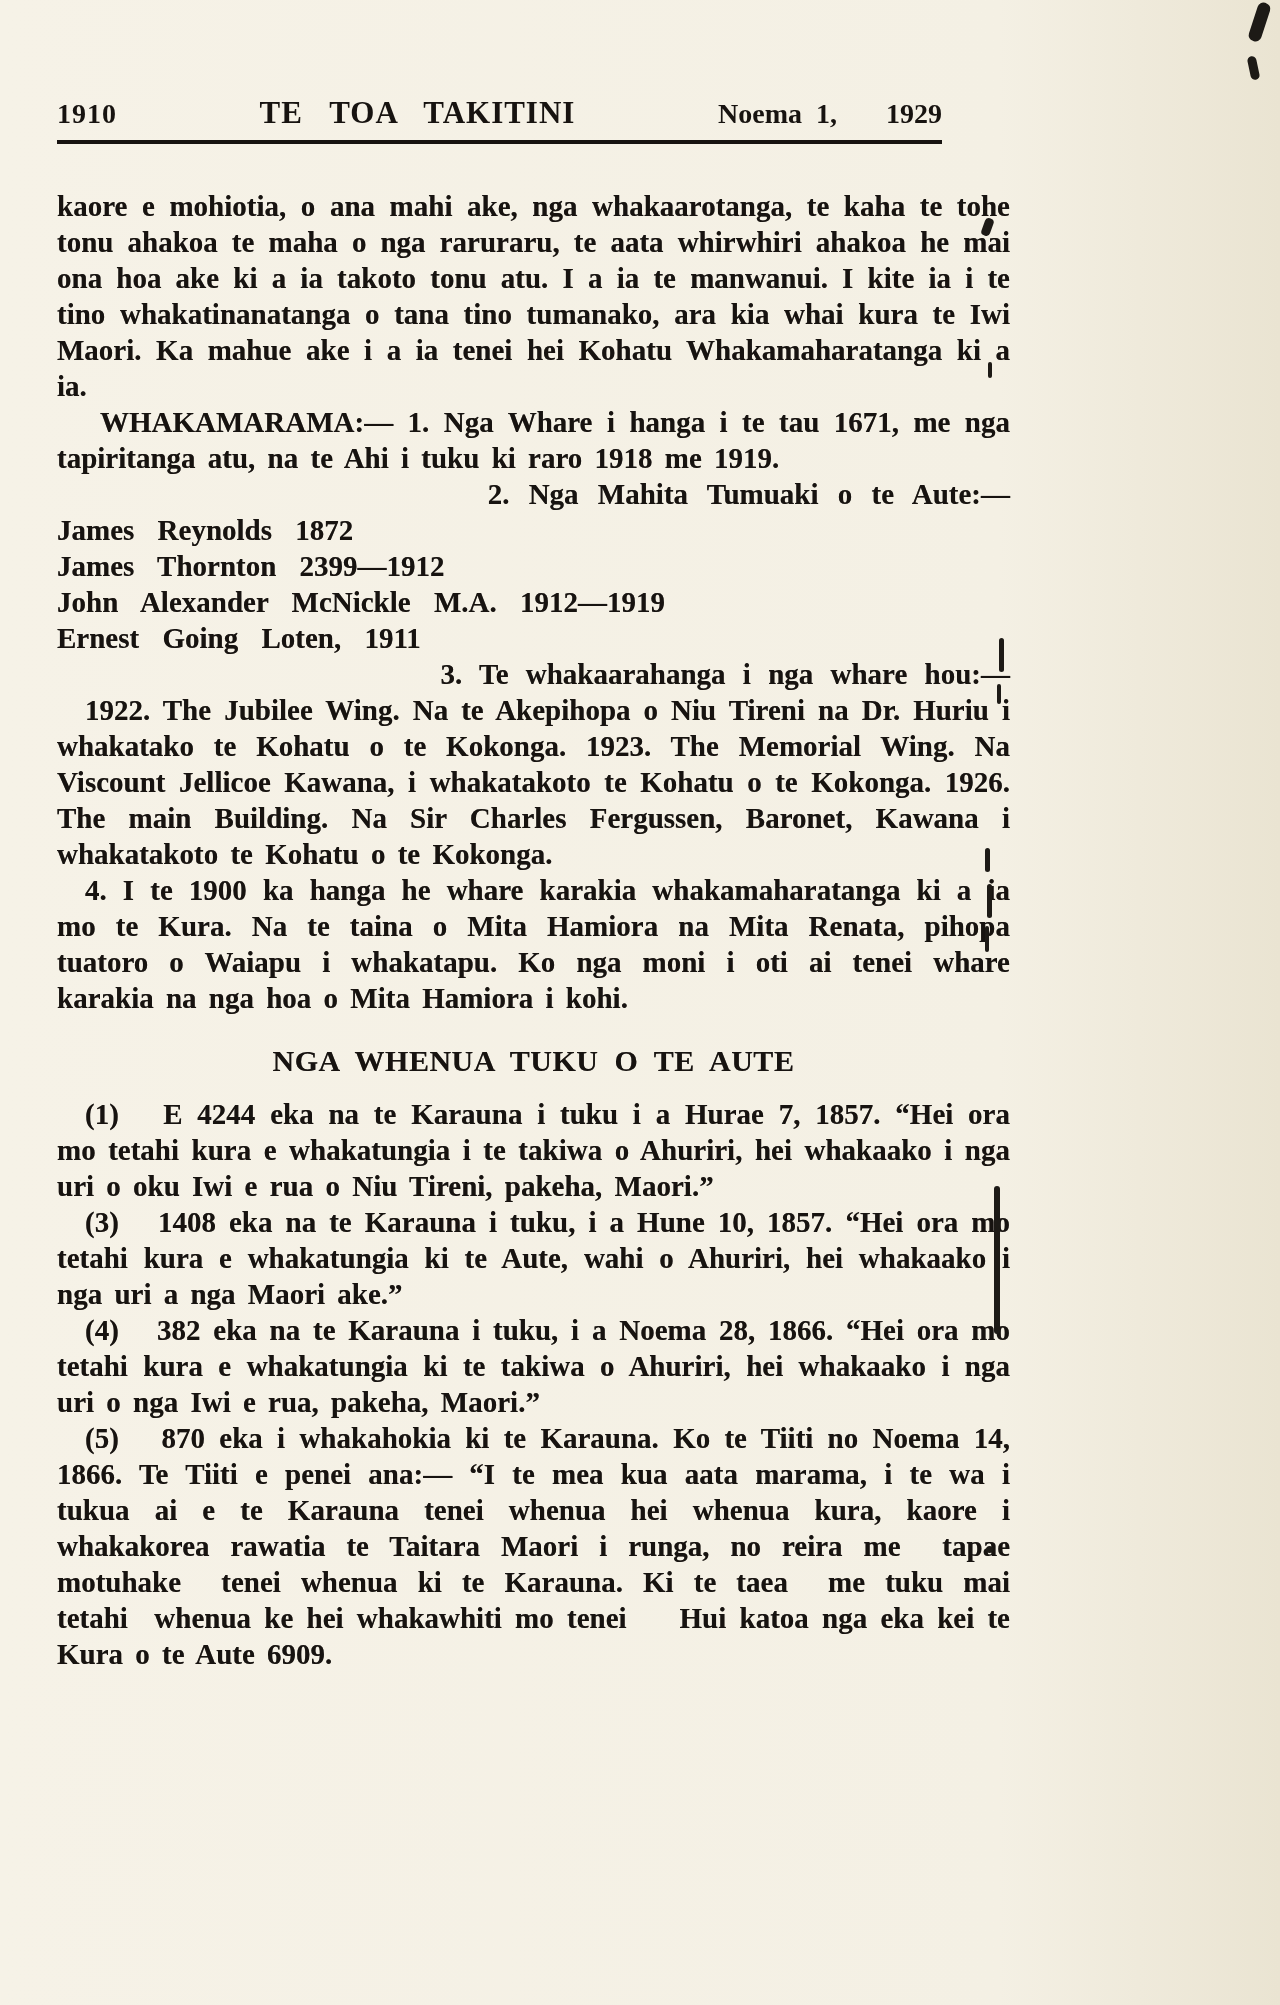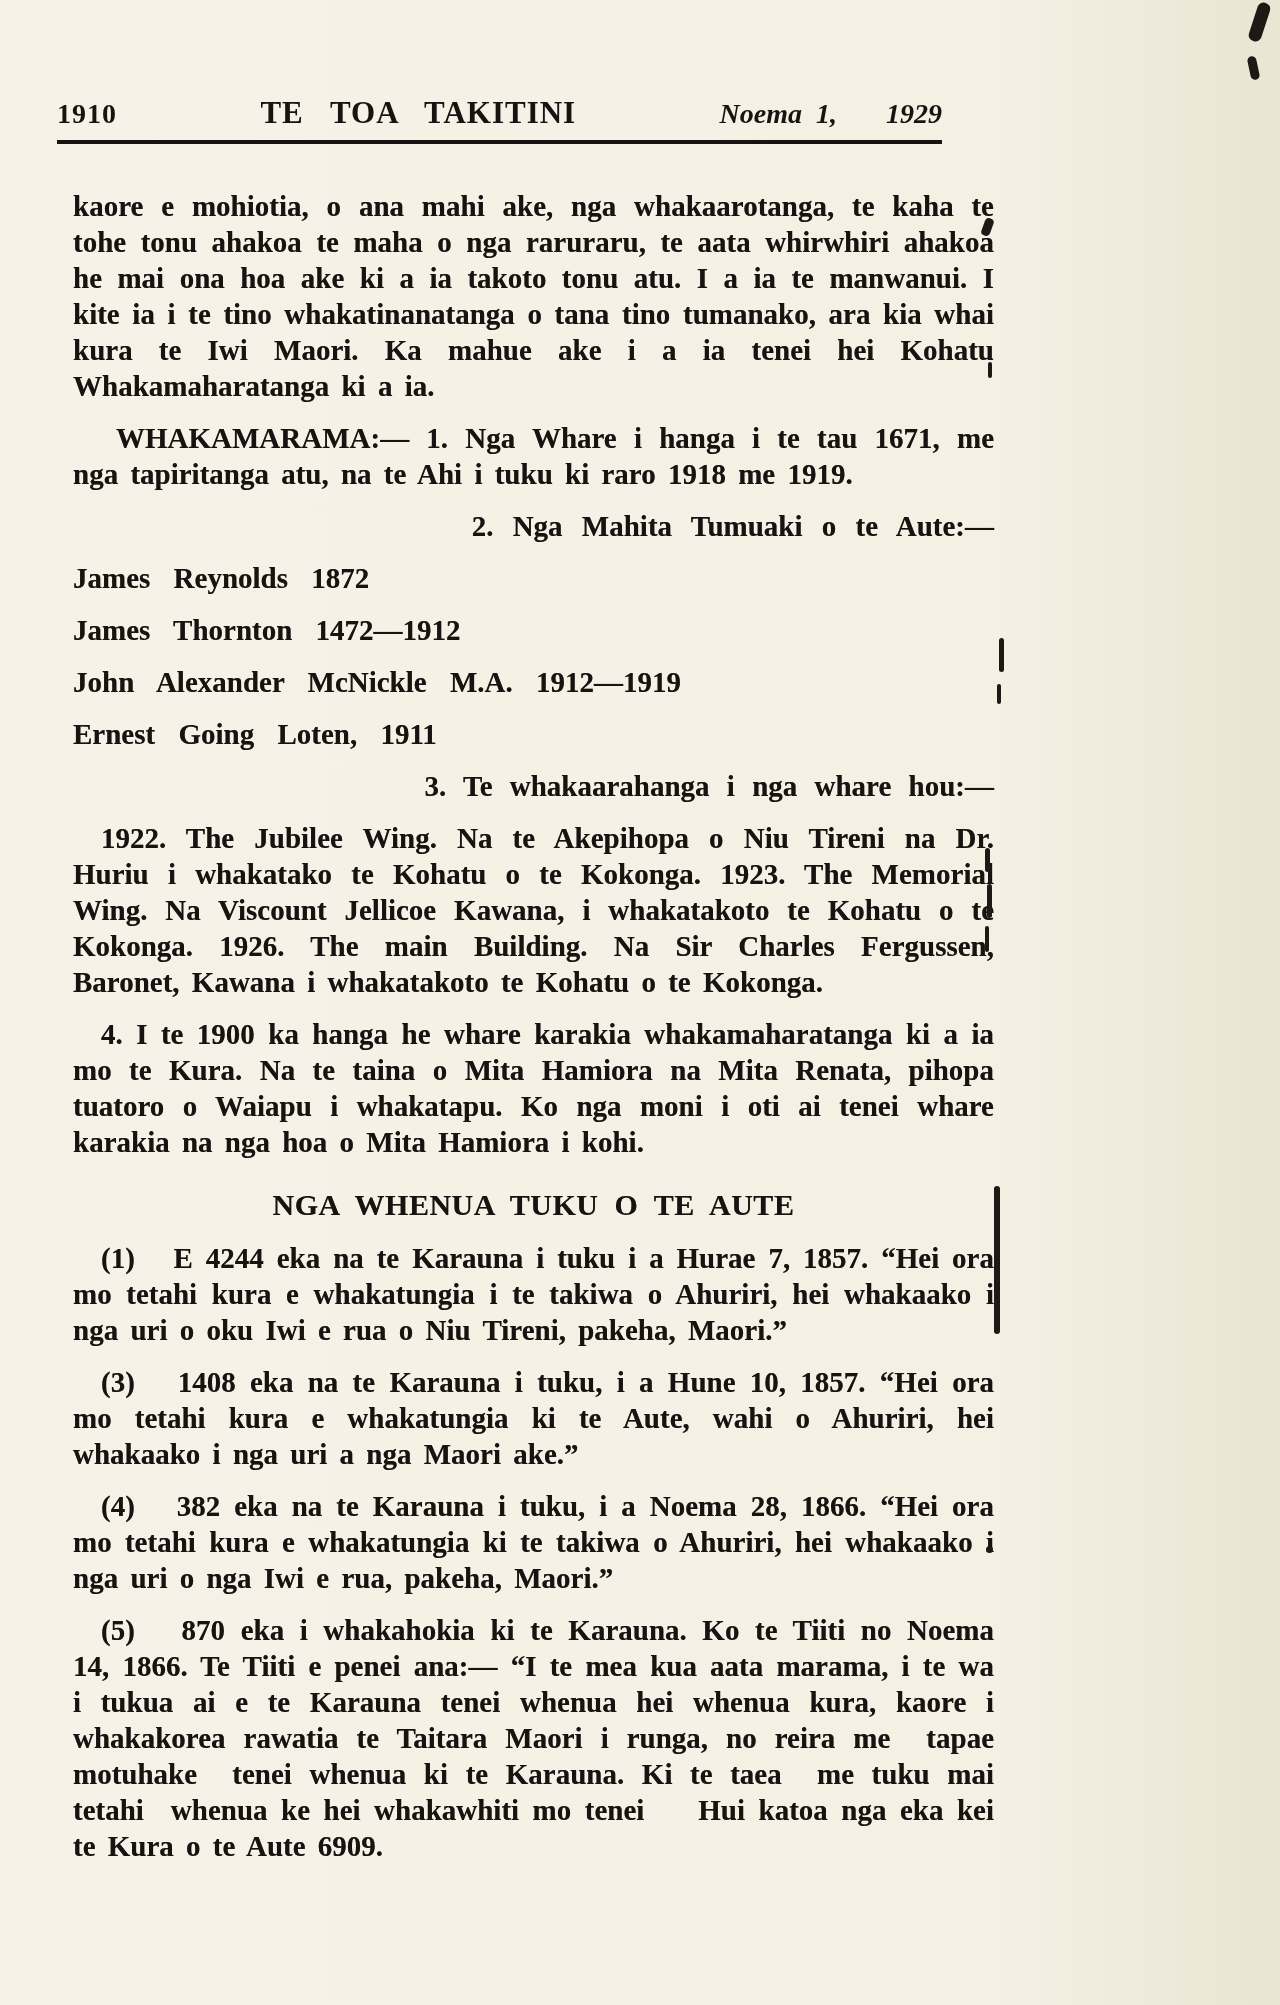--- a/index.html
+++ b/index.html
@@ -18,31 +18,31 @@
     font-weight:700;
   }
   .content { position:absolute; left:57px; top:95px; width:953px; }
 
   .masthead {
     display:flex; justify-content:space-between; align-items:baseline;
     width:885px; font-size:28px; line-height:36px;
   }
   .masthead .pageno { letter-spacing:1px; }
   .masthead .title  { font-size:31px; letter-spacing:1px; word-spacing:18px; }
-  .masthead .date   { font-size:28px;font-style:italic; }
+  .masthead .date   { font-size:28px; }
   .rule { width:885px; height:4px; background:#171310; margin-top:8px; }
 
   .body {
     margin-top:44px;
     font-size:29px; line-height:36px;
     text-align:justify;
     word-spacing:5px;
     text-shadow:0 0 0.4px rgba(23,19,16,.55);
   }
-  .body p { margin:16px; }
+  .body p { margin:0; }
   .gap-sm      { margin-top:10px; }
   .indent-md   { text-indent:28px; }
   .indent-whaka{ text-indent:43px; }
   .h-note2     { margin-left:180px; text-align:right; word-spacing:12px; }
   .name-line   { margin-left:243px; text-align:left; word-spacing:16px; }
   .h-note3     { margin-left:115px; text-align:right; word-spacing:10px; }
   .section-heading {
     text-align:center; font-size:30px; line-height:38px;
     margin:26px 0 16px; letter-spacing:.5px; word-spacing:8px;
   }
@@ -77,21 +77,21 @@
 
     <main class="body">
 
       <p>kaore e mohiotia, o ana mahi ake, nga whakaarotanga, te kaha te tohe tonu ahakoa te maha o nga raruraru, te aata whirwhiri ahakoa he mai ona hoa ake ki a ia takoto tonu atu. I a ia te manwanui. I kite ia i te tino whakatinanatanga o tana tino tumanako, ara kia whai kura te Iwi Maori. Ka mahue ake i a ia tenei hei Kohatu Whakamaharatanga ki a ia.</p>
 
       <p class="gap-sm indent-whaka">WHAKAMARAMA:— 1. Nga Whare i hanga i te tau 1671, me nga tapiritanga atu, na te Ahi i tuku ki raro 1918 me 1919.</p>
 
       <p class="h-note2">2. Nga Mahita Tumuaki o te Aute:—</p>
 
       <p class="name-line">James Reynolds 1872</p>
-      <p class="name-line">James Thornton 1472—1912</p>
+      <p class="name-line">James Thornton 2399—1912</p>
       <p class="name-line">John Alexander McNickle M.A. 1912—1919</p>
       <p class="name-line">Ernest Going Loten, 1911</p>
 
       <p class="h-note3">3. Te whakaarahanga i nga whare hou:—</p>
 
       <p class="indent-md">1922. The Jubilee Wing. Na te Akepihopa o Niu Tireni na Dr. Huriu i whakatako te Kohatu o te Kokonga. 1923. The Memorial Wing. Na Viscount Jellicoe Kawana, i whakatakoto te Kohatu o te Kokonga. 1926. The main Building. Na Sir Charles Fergussen, Baronet, Kawana i whakatakoto te Kohatu o te Kokonga.</p>
 
       <p class="indent-md">4. I te 1900 ka hanga he whare karakia whakamaharatanga ki a ia mo te Kura. Na te taina o Mita Hamiora na Mita Renata, pihopa tuatoro o Waiapu i whakatapu. Ko nga moni i oti ai tenei whare karakia na nga hoa o Mita Hamiora i kohi.</p>
 
       <h2 class="section-heading">NGA WHENUA TUKU O TE AUTE</h2>

